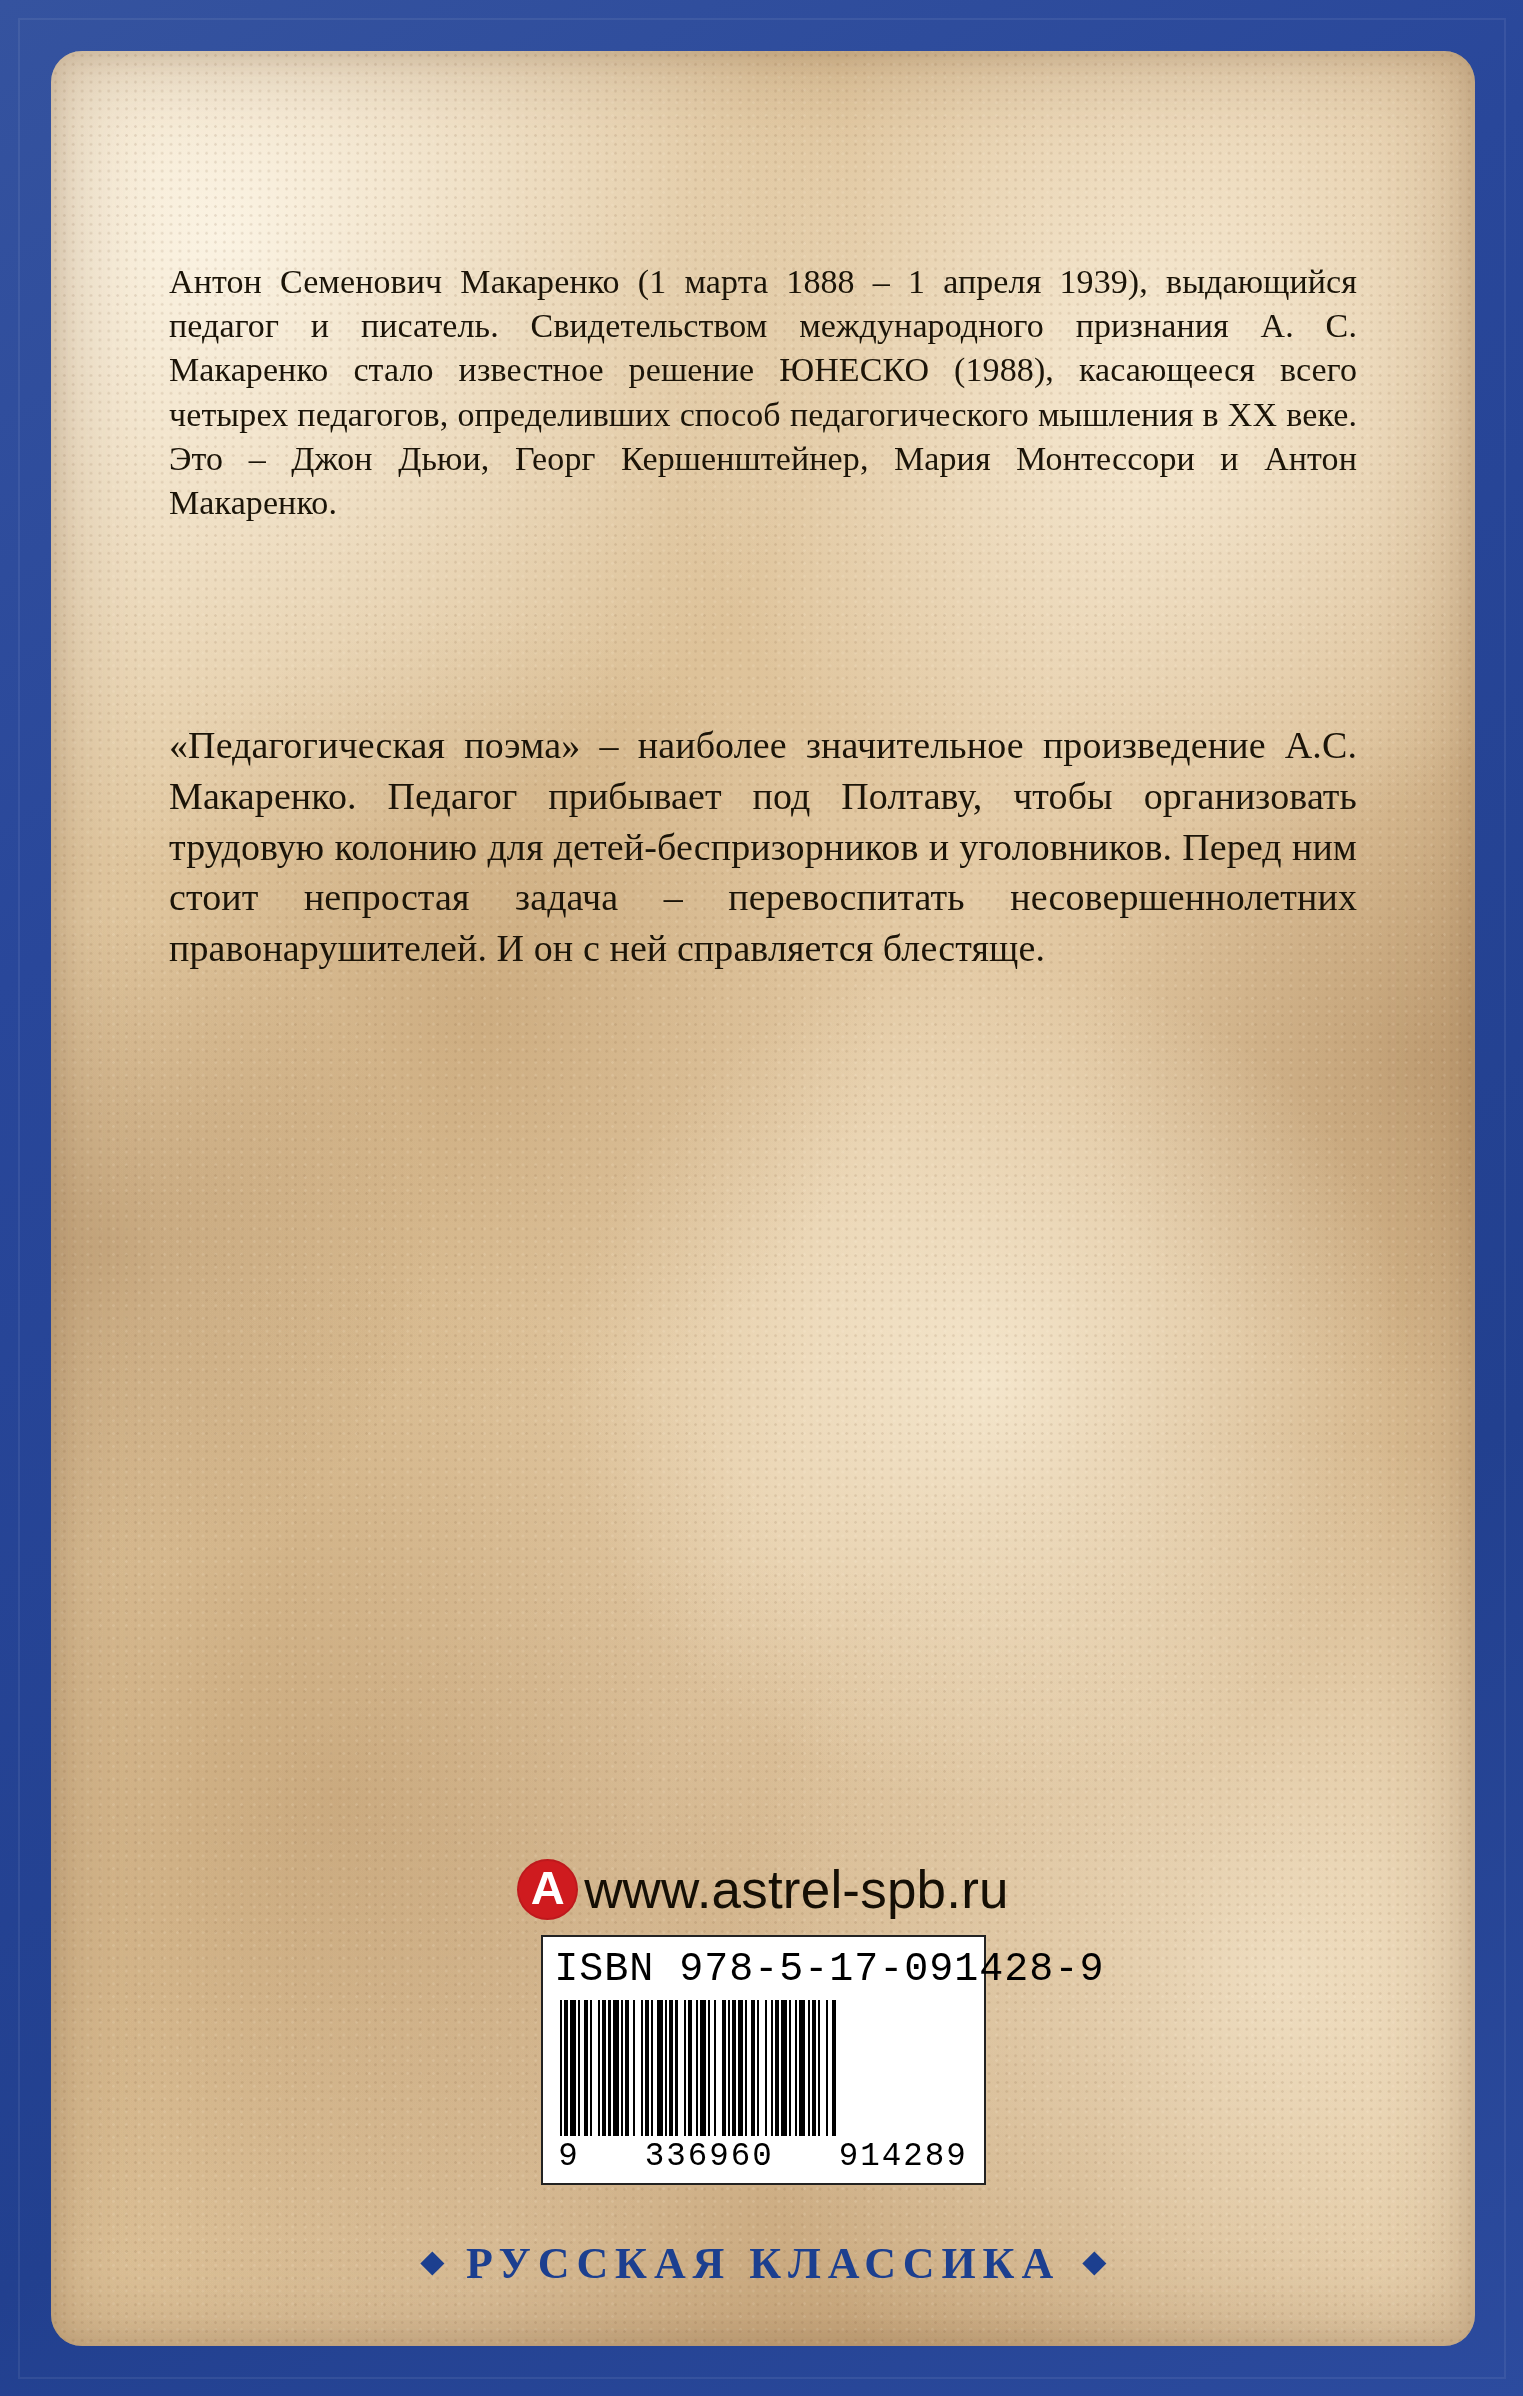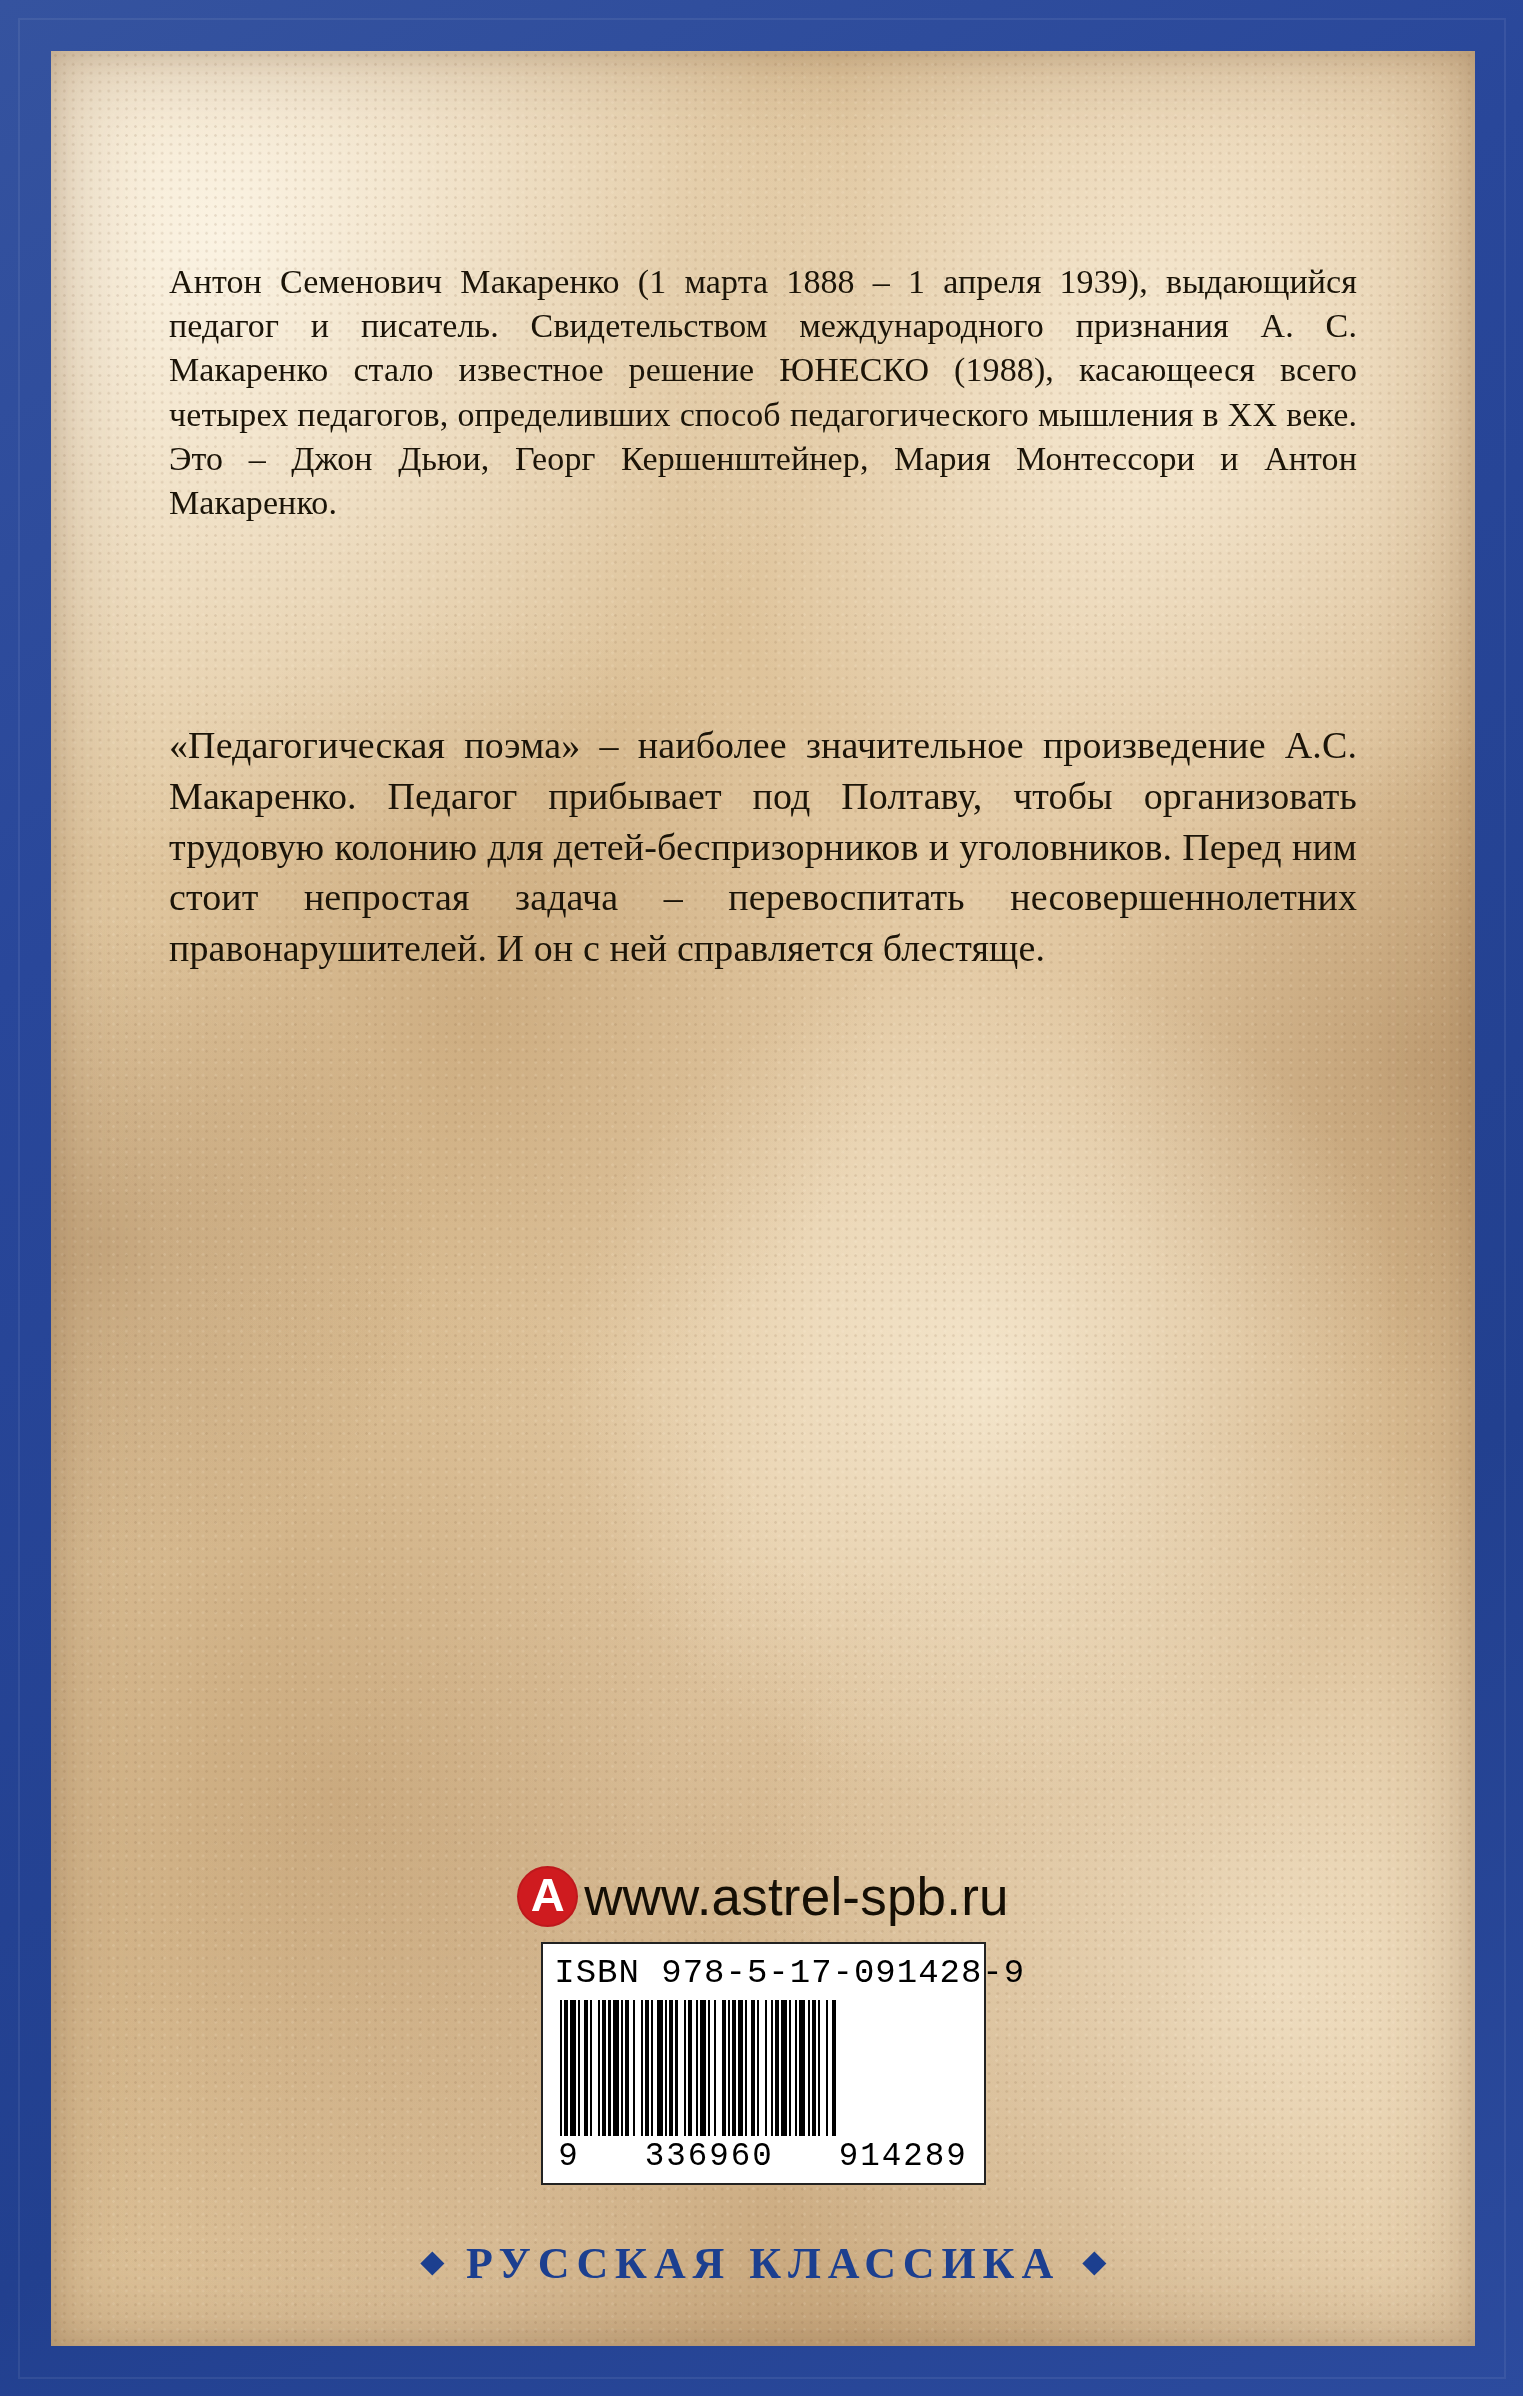--- a/index.html
+++ b/index.html
@@ -47,20 +47,21 @@
       radial-gradient(circle at 30% 42%, rgba(170,128,80,0.30) 0%, rgba(170,128,80,0) 24%),
       radial-gradient(circle at 66% 58%, rgba(255,247,228,0.65) 0%, rgba(255,247,228,0) 26%),
       radial-gradient(circle at 20% 76%, rgba(163,121,74,0.32) 0%, rgba(163,121,74,0) 25%),
       radial-gradient(circle at 86% 84%, rgba(255,246,226,0.60) 0%, rgba(255,246,226,0) 24%),
       radial-gradient(circle at 50% 96%, rgba(160,118,72,0.28) 0%, rgba(160,118,72,0) 30%),
       radial-gradient(circle at 4% 52%,  rgba(150,110,68,0.35) 0%, rgba(150,110,68,0) 18%),
       radial-gradient(circle at 96% 44%, rgba(150,110,68,0.33) 0%, rgba(150,110,68,0) 18%),
       linear-gradient(110deg, #e7d0ab 0%, #dcc096 35%, #e4cba6 55%, #d5b68b 80%, #e2c79f 100%);
     overflow: hidden;
     padding: 0 118px;
+    border-radius: 31px;
   }
 
   
   .paper::before {
     content: "";
     position: absolute;
     inset: 0;
     pointer-events: none;
     opacity: 0.35;
     background-image:
@@ -147,21 +148,21 @@
     width: 445px;
     margin: 11.8px auto 0 auto;
     background: #ffffff;
     border: 2px solid #222;
     box-sizing: border-box;
     padding: 9.9px 11.8px 7.9px 11.8px;
   }
   .isbn-text {
     text-align: center;
     font-family: "Liberation Mono", monospace;
-    font-size: 34px;
+    font-size: 40px;
     letter-spacing: 1px;
     color: #000;
     margin-bottom: 7.9px;
     white-space: nowrap;
   }
   .bars {
     height: 136px;
     display: flex;
     align-items: stretch;
     gap: 0;

